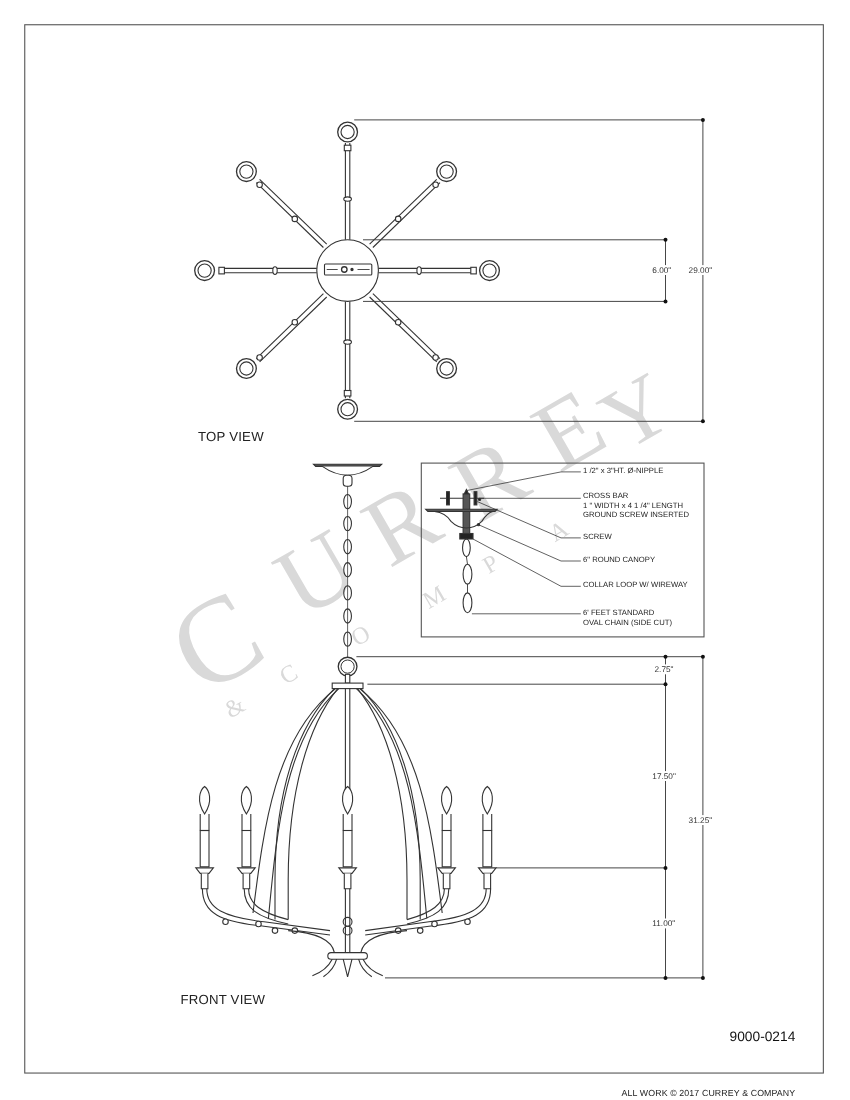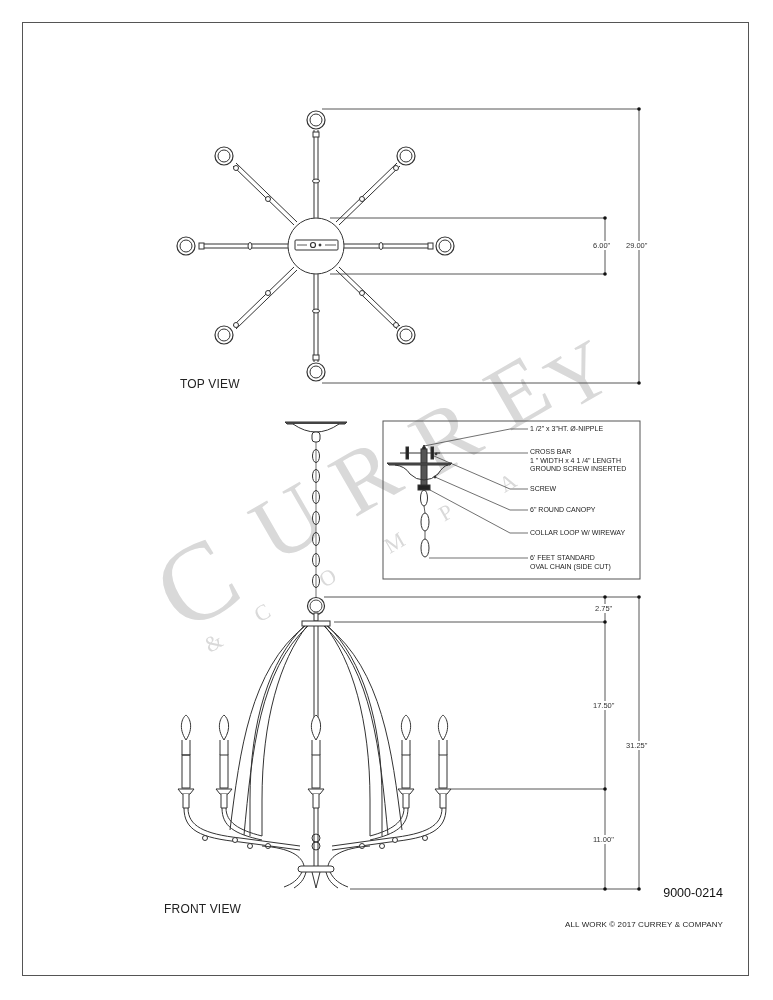--- a/index.html
+++ b/index.html
@@ -2,22 +2,22 @@
 <html><head>
 <meta charset="utf-8">
 <style>
   html, body { margin: 0; padding: 0; background: #ffffff; }
   body { width: 773px; height: 1000px; position: relative; overflow: hidden; font-family: "Liberation Sans", sans-serif; color: #222; }
   .sheet-border { position: absolute; left: 22px; top: 22px; width: 727px; height: 954px; border: 1.5px solid #555; box-sizing: border-box; }
   svg.drawing { position: absolute; left: 0; top: 0; width: 773px; height: 1000px; }
   .view-label { position: absolute; font-size: 12px; color: #222; letter-spacing: 0.2px; }
   .dim-label { position: absolute; font-size: 7.5px; color: #333; background: #fff; padding: 0 1px; line-height: 9px; }
   .callout { position: absolute; font-size: 7px; color: #222; line-height: 8.5px; white-space: nowrap; }
-  .part-number { position: absolute; font-size: 12.5px; color: #111; right: 50px; top: 886px; }
-  .copyright { position: absolute; font-size: 8px; color: #222; right: 50px; top: 920px; letter-spacing: 0.1px; }
+  .part-number { position: absolute; font-size: 12.5px; color: #111; right: 50px; top: 935px; }
+  .copyright { position: absolute; font-size: 8px; color: #222; right: 50px; top: 989px; letter-spacing: 0.1px; }
   .wm { position: absolute; color: #d9d9d9; font-family: "Liberation Serif", serif; pointer-events: none; }
 </style>
 </head>
 <body>
 
 <div class="sheet-border"></div>
 
 <div>
   <span class="wm" style="left:160px;top:520px;font-size:110px;transform:rotate(-30deg);">C</span>
   <span class="wm" style="left:255px;top:470px;font-size:90px;transform:rotate(-30deg);">U</span>
@@ -273,21 +273,21 @@
         <line x1="510" y1="489" x2="528" y2="489"></line>
       <line x1="435" y1="477" x2="510" y2="510"></line>
         <line x1="510" y1="510" x2="528" y2="510"></line>
       <line x1="430" y1="490" x2="510" y2="533"></line>
         <line x1="510" y1="533" x2="528" y2="533"></line>
       <line x1="429" y1="558" x2="528" y2="558"></line>
     </g>
   </g>
 </svg>
 
-<div class="view-label" style="left:180px;top:377px;text-align:right;">TOP VIEW</div>
+<div class="view-label" style="left:180px;top:390px;text-align:right;">TOP VIEW</div>
 <div class="view-label" style="left:164px;top:902px;">FRONT VIEW</div>
 
 <div class="dim-label" style="left:592px;top:241px;">6.00"</div>
 <div class="dim-label" style="left:625px;top:241px;">29.00"</div>
 
 <div class="dim-label" style="left:594px;top:604px;">2.75"</div>
 <div class="dim-label" style="left:592px;top:701px;">17.50"</div>
 <div class="dim-label" style="left:625px;top:741px;">31.25"</div>
 <div class="dim-label" style="left:592px;top:835px;">11.00"</div>
 

